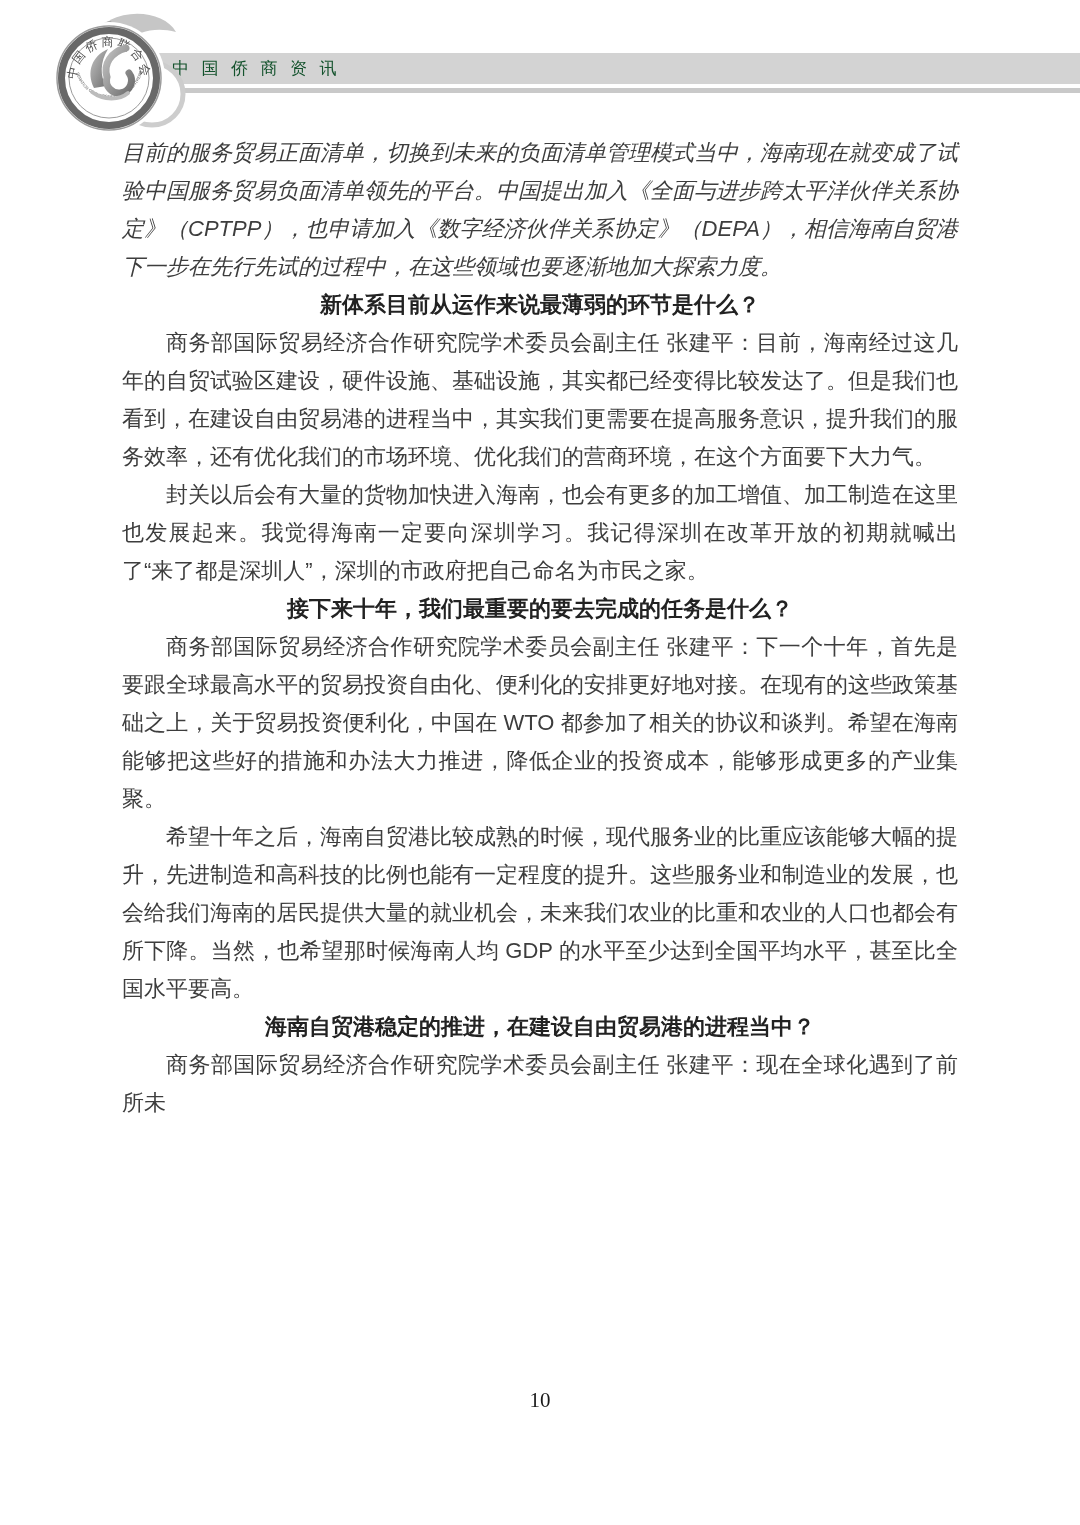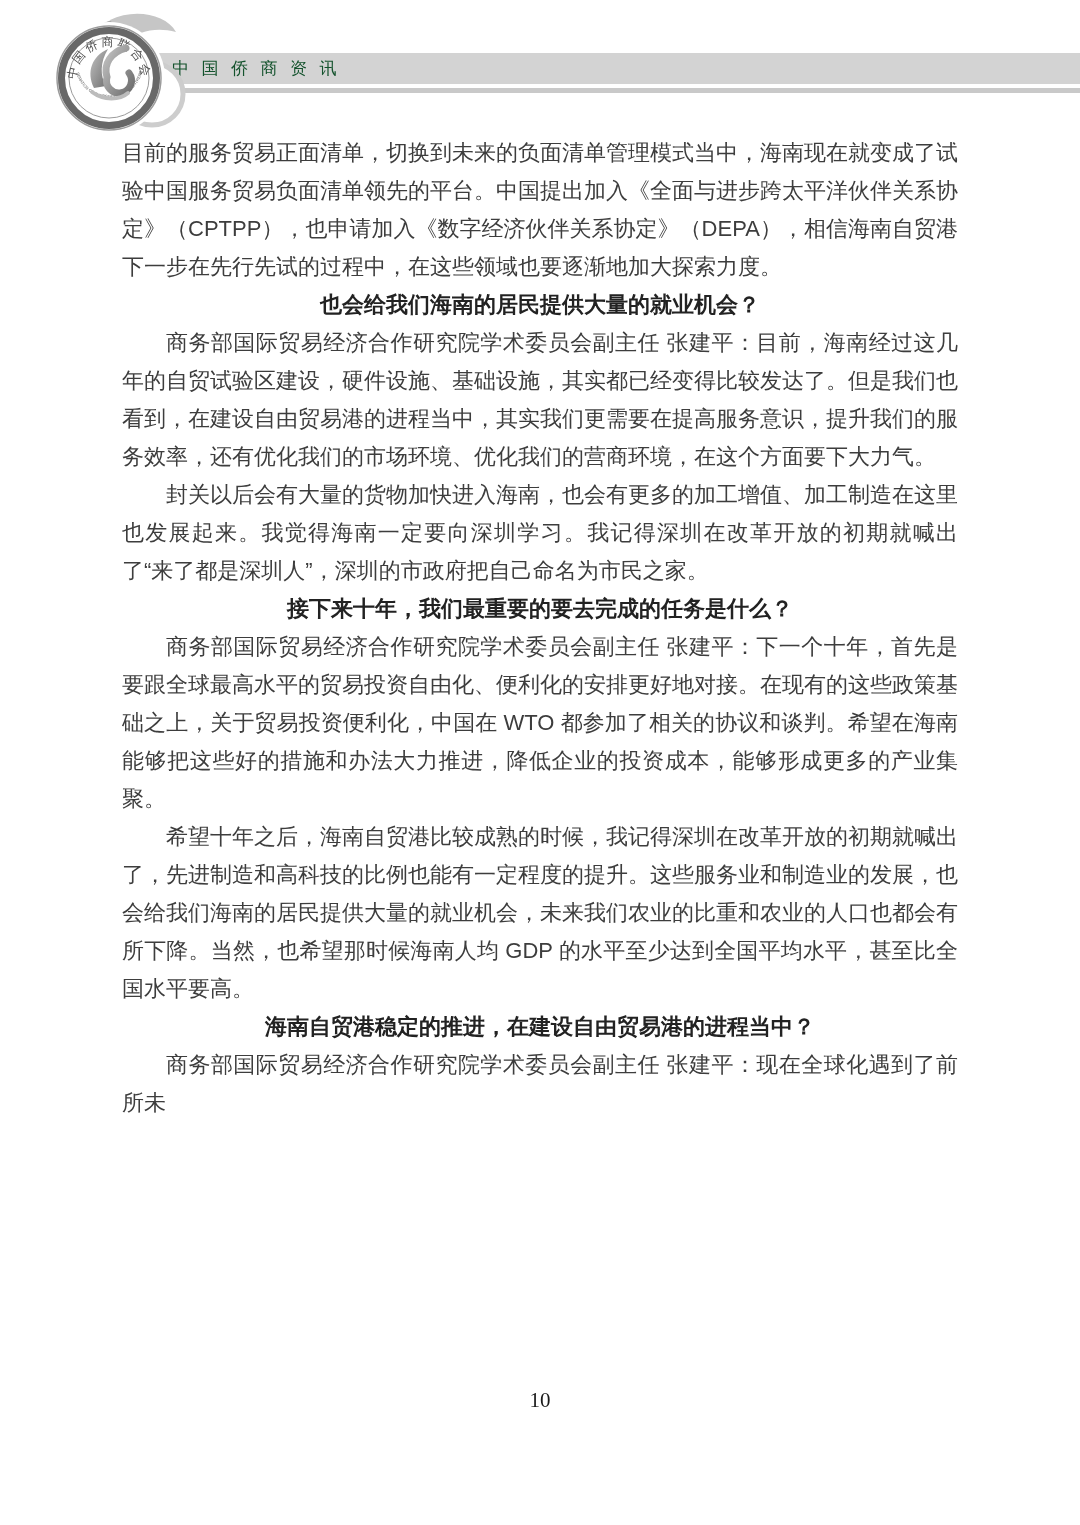--- a/index.html
+++ b/index.html
@@ -18,21 +18,21 @@
   .logo{position:absolute;left:34px;top:6px;width:170px;height:130px;}
   
   .article{
     position:absolute;left:122px;top:134px;width:836px;color:#3d3d3d;
   }
   .article p{margin:0;}
   .para{
     font-size:22px;line-height:38px;text-align:justify;
     text-justify:inter-ideograph;text-indent:44px;
   }
-  .para.no-indent{text-indent:0;}
+  .para.no-indent{text-indent:0;font-style:italic;}
   .heading{
     font-size:22px;line-height:38px;font-weight:700;color:#222222;
     text-align:center;text-indent:0;
   }
   
   .page-number{
     position:absolute;left:0;top:1388px;width:100%;text-align:center;
     font-family:"Liberation Serif","DejaVu Serif",serif;
     font-size:21px;color:#1a1a1a;
   }
@@ -77,23 +77,23 @@
     <g>
       <path d="M60,82 C52,66 58,50 74,43 C66,56 66,70 72,80 Z" fill="url(#g1)"></path>
       <path d="M92,42 C77,46 69,58 73,71 A12.5,12.5 0 1 0 95,67" fill="none" stroke="url(#g1)" stroke-width="7" stroke-linecap="round"></path>
       <path d="M58,86 C70,95 86,94 94,87" fill="none" stroke="#bcbcbc" stroke-width="4" stroke-linecap="round"></path>
     </g>
   </g>
 </svg>
 
 <div class="article">
     <p class="para no-indent">目前的服务贸易正面清单，切换到未来的负面清单管理模式当中，海南现在就变成了试验中国服务贸易负面清单领先的平台。中国提出加入《全面与进步跨太平洋伙伴关系协定》（CPTPP），也申请加入《数字经济伙伴关系协定》（DEPA），相信海南自贸港下一步在先行先试的过程中，在这些领域也要逐渐地加大探索力度。</p>
-    <p class="heading">也会给我们海南的居民提供大量的就业机会？</p>
+    <p class="heading">新体系目前从运作来说最薄弱的环节是什么？</p>
     <p class="para">商务部国际贸易经济合作研究院学术委员会副主任 张建平：目前，海南经过这几年的自贸试验区建设，硬件设施、基础设施，其实都已经变得比较发达了。但是我们也看到，在建设自由贸易港的进程当中，其实我们更需要在提高服务意识，提升我们的服务效率，还有优化我们的市场环境、优化我们的营商环境，在这个方面要下大力气。</p>
     <p class="para">封关以后会有大量的货物加快进入海南，也会有更多的加工增值、加工制造在这里也发展起来。我觉得海南一定要向深圳学习。我记得深圳在改革开放的初期就喊出了“来了都是深圳人”，深圳的市政府把自己命名为市民之家。</p>
     <p class="heading">接下来十年，我们最重要的要去完成的任务是什么？</p>
     <p class="para">商务部国际贸易经济合作研究院学术委员会副主任 张建平：下一个十年，首先是要跟全球最高水平的贸易投资自由化、便利化的安排更好地对接。在现有的这些政策基础之上，关于贸易投资便利化，中国在 WTO 都参加了相关的协议和谈判。希望在海南能够把这些好的措施和办法大力推进，降低企业的投资成本，能够形成更多的产业集聚。</p>
-    <p class="para">希望十年之后，海南自贸港比较成熟的时候，我记得深圳在改革开放的初期就喊出了，先进制造和高科技的比例也能有一定程度的提升。这些服务业和制造业的发展，也会给我们海南的居民提供大量的就业机会，未来我们农业的比重和农业的人口也都会有所下降。当然，也希望那时候海南人均 GDP 的水平至少达到全国平均水平，甚至比全国水平要高。</p>
+    <p class="para">希望十年之后，海南自贸港比较成熟的时候，现代服务业的比重应该能够大幅的提升，先进制造和高科技的比例也能有一定程度的提升。这些服务业和制造业的发展，也会给我们海南的居民提供大量的就业机会，未来我们农业的比重和农业的人口也都会有所下降。当然，也希望那时候海南人均 GDP 的水平至少达到全国平均水平，甚至比全国水平要高。</p>
     <p class="heading">海南自贸港稳定的推进，在建设自由贸易港的进程当中？</p>
     <p class="para">商务部国际贸易经济合作研究院学术委员会副主任 张建平：现在全球化遇到了前所未</p>
   </div>
 
 <div class="page-number">10</div>
 
 </body></html>

